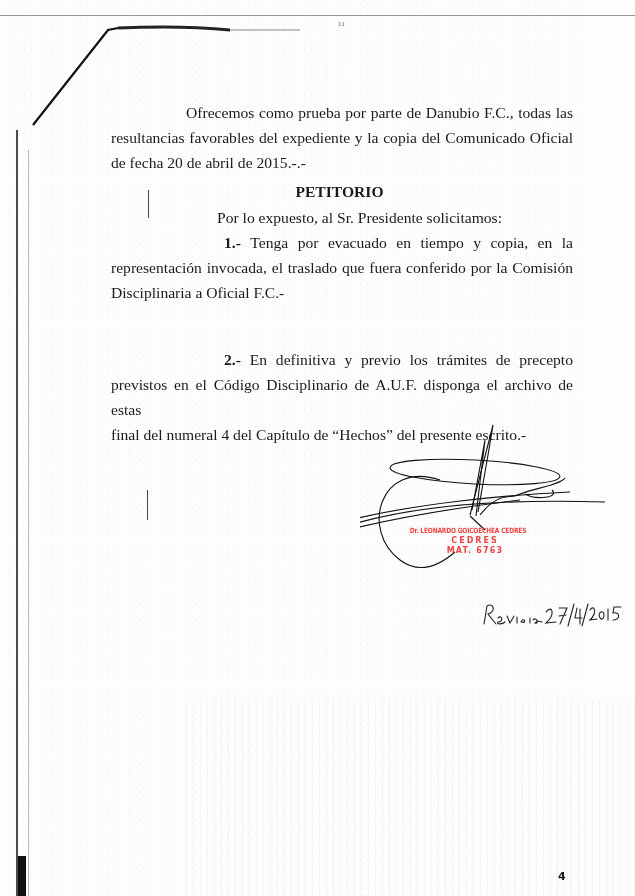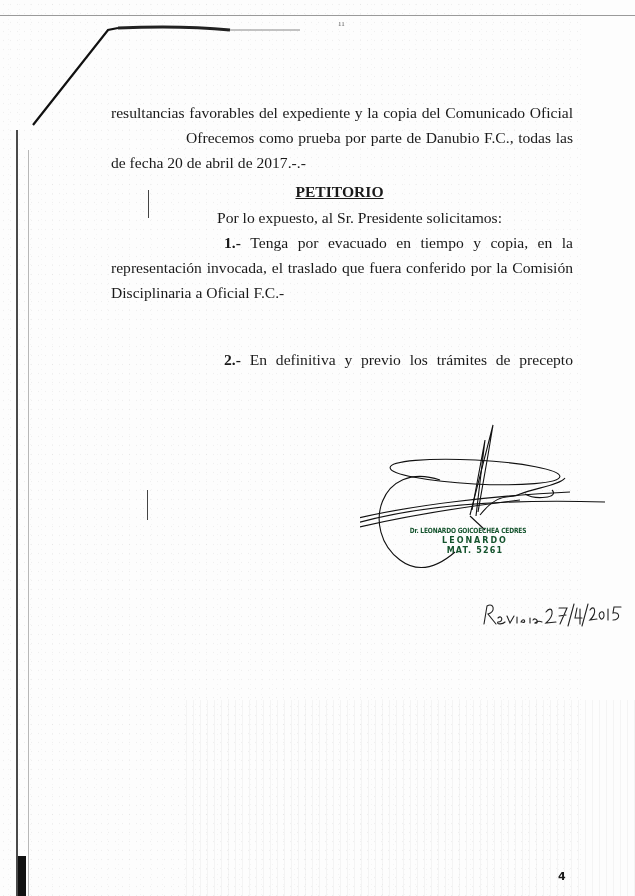--- a/index.html
+++ b/index.html
@@ -34,32 +34,32 @@
 
   .text {
     position: absolute; left: 111px; width: 462px;
     font-size: 15.6px; line-height: 25px; text-align: justify;
   }
   .p1 { top: 100px; }
   .indent-big { display: inline-block; width: 75px; }
   .indent-num { display: inline-block; width: 113px; }
   .heading {
     position: absolute; left: 0; width: 635px; top: 183px; text-align: center;
-    font-weight: bold; text-decoration: underline; font-size: 15.6px; padding-left: 44px; box-sizing: border-box;
+    font-weight: bold; font-size: 15.6px; padding-left: 44px; box-sizing: border-box;
   }
   .intro { position: absolute; left: 217px; top: 205px; font-size: 15.6px; line-height: 25px; }
   .item1 { top: 230px; }
   .item2 { top: 311px; margin-top: 36px; }
   .justify-last { text-align-last: justify; }
   b.num { font-weight: bold; }
 
   .signature { position: absolute; left: 360px; top: 420px; }
   .stamp {
     position: absolute; left: 405px; top: 526px; width: 140px; text-align: center;
-    font-family: "DejaVu Sans", sans-serif; font-weight: bold; color: #14532d; line-height: 10px;
+    font-family: "DejaVu Sans", sans-serif; font-weight: bold; color: #ef4444; line-height: 10px;
   }
   .stamp .name { font-size: 7.2px; letter-spacing: -0.2px; transform: scaleX(0.82); white-space: nowrap; margin-left: -14px; }
   .stamp .role { font-size: 8px; letter-spacing: 2px; }
   .stamp .mat { font-size: 8px; letter-spacing: 1.2px; }
   .handnote { position: absolute; left: 480px; top: 594px; }
   .page-number {
     position: absolute; left: 558px; top: 870px; font-size: 11px; font-weight: bold;
     font-family: "DejaVu Sans", sans-serif;
   }
 </style>
@@ -78,58 +78,60 @@
     <path d="M230 30 L 330 30" stroke="#888" stroke-width="1" fill="none"></path>
   </svg>
 
   <div class="left-edge-bar"></div>
   <div class="left-edge-bar2"></div>
   <div class="left-edge-block"></div>
   <div class="margin-tick" style="left:148px;top:190px;height:28px;"></div>
   <div class="margin-tick" style="left:147px;top:490px;height:30px;"></div>
 
   <div class="text p1">
+    <div class="justify-last"><span class="indent-big"></span><span>Ofrecemos como prueba por parte de Danubio F.C., todas las</span></div>
     <div class="justify-last">resultancias favorables del expediente y la copia del Comunicado Oficial</div>
-    <div class="justify-last"><span class="indent-big"></span><span>Ofrecemos como prueba por parte de Danubio F.C., todas las</span></div>
-    <div>de fecha 20 de abril de 2017.-.-</div>
+    <div>de fecha 20 de abril de 2015.-.-</div>
   </div>
 
   <div class="heading">PETITORIO</div>
 
   <div class="intro">Por lo expuesto, al Sr. Presidente solicitamos:</div>
 
   <div class="text item1">
     <div class="justify-last"><span class="indent-num"></span><b class="num">1.-</b>&nbsp;<span>Tenga por evacuado en tiempo y copia, en la</span></div>
     <div class="justify-last">representación invocada, el traslado que fuera conferido por la Comisión</div>
     <div>Disciplinaria a Oficial F.C.-</div>
   </div>
 
   <div class="text item2">
     <div class="justify-last"><span class="indent-num"></span><b class="num">2.-</b>&nbsp;<span>En definitiva y previo los trámites de precepto</span></div>
+    <div class="justify-last">previstos en el Código Disciplinario de A.U.F. disponga el archivo de estas</div>
+    <div>final del numeral 4 del Capítulo de “Hechos” del presente escrito.-</div>
   </div>
 
   <svg class="signature" width="250" height="160" viewBox="0 0 250 160">
     <g fill="none" stroke="#111" stroke-width="1.1">
       <path d="M-10 105 C 40 90, 120 78, 245 82"></path>
       <path d="M-10 100 C 50 85, 140 75, 210 72"></path>
       <path d="M-5 108 C 50 95, 110 86, 160 80"></path>
       <ellipse cx="115" cy="52" rx="85" ry="12" transform="rotate(3 115 52)"></ellipse>
       <path d="M80 60 C 20 40, 0 110, 40 140 C 60 155, 80 145, 95 132"></path>
       <path d="M110 95 L 133 5 L 128 35 L 118 92"></path>
       <path d="M112 90 L 125 20 L 122 45 L 116 96"></path>
       <path d="M120 95 C 140 70, 150 80, 160 74 C 175 68, 200 65, 205 58"></path>
       <path d="M165 74 C 175 80, 200 78, 192 70"></path>
       <path d="M110 96 L 125 110"></path>
     </g>
   </svg>
 
   <div class="stamp">
     <div class="name">Dr. LEONARDO GOICOECHEA CEDRES</div>
-    <div class="role">LEONARDO</div>
-    <div class="mat">MAT. 5261</div>
+    <div class="role">CEDRES</div>
+    <div class="mat">MAT. 6763</div>
   </div>
 
   <svg class="handnote" width="150" height="40" viewBox="0 0 150 40">
     <title>Revisado 27/4/2015</title>
     <g fill="none" stroke="#222" stroke-width="1.1" stroke-linecap="round">
       <path d="M4 30 L 7 12 C 14 8, 16 18, 8 20 L 16 30"></path>
       <path d="M18 24 C 22 20, 24 28, 18 28 C 16 30, 22 31, 25 28"></path>
       <path d="M27 22 L 30 29 L 34 22"></path>
       <path d="M37 23 L 37 29"></path>
       <path d="M41 28 C 44 22, 47 30, 42 28"></path>

